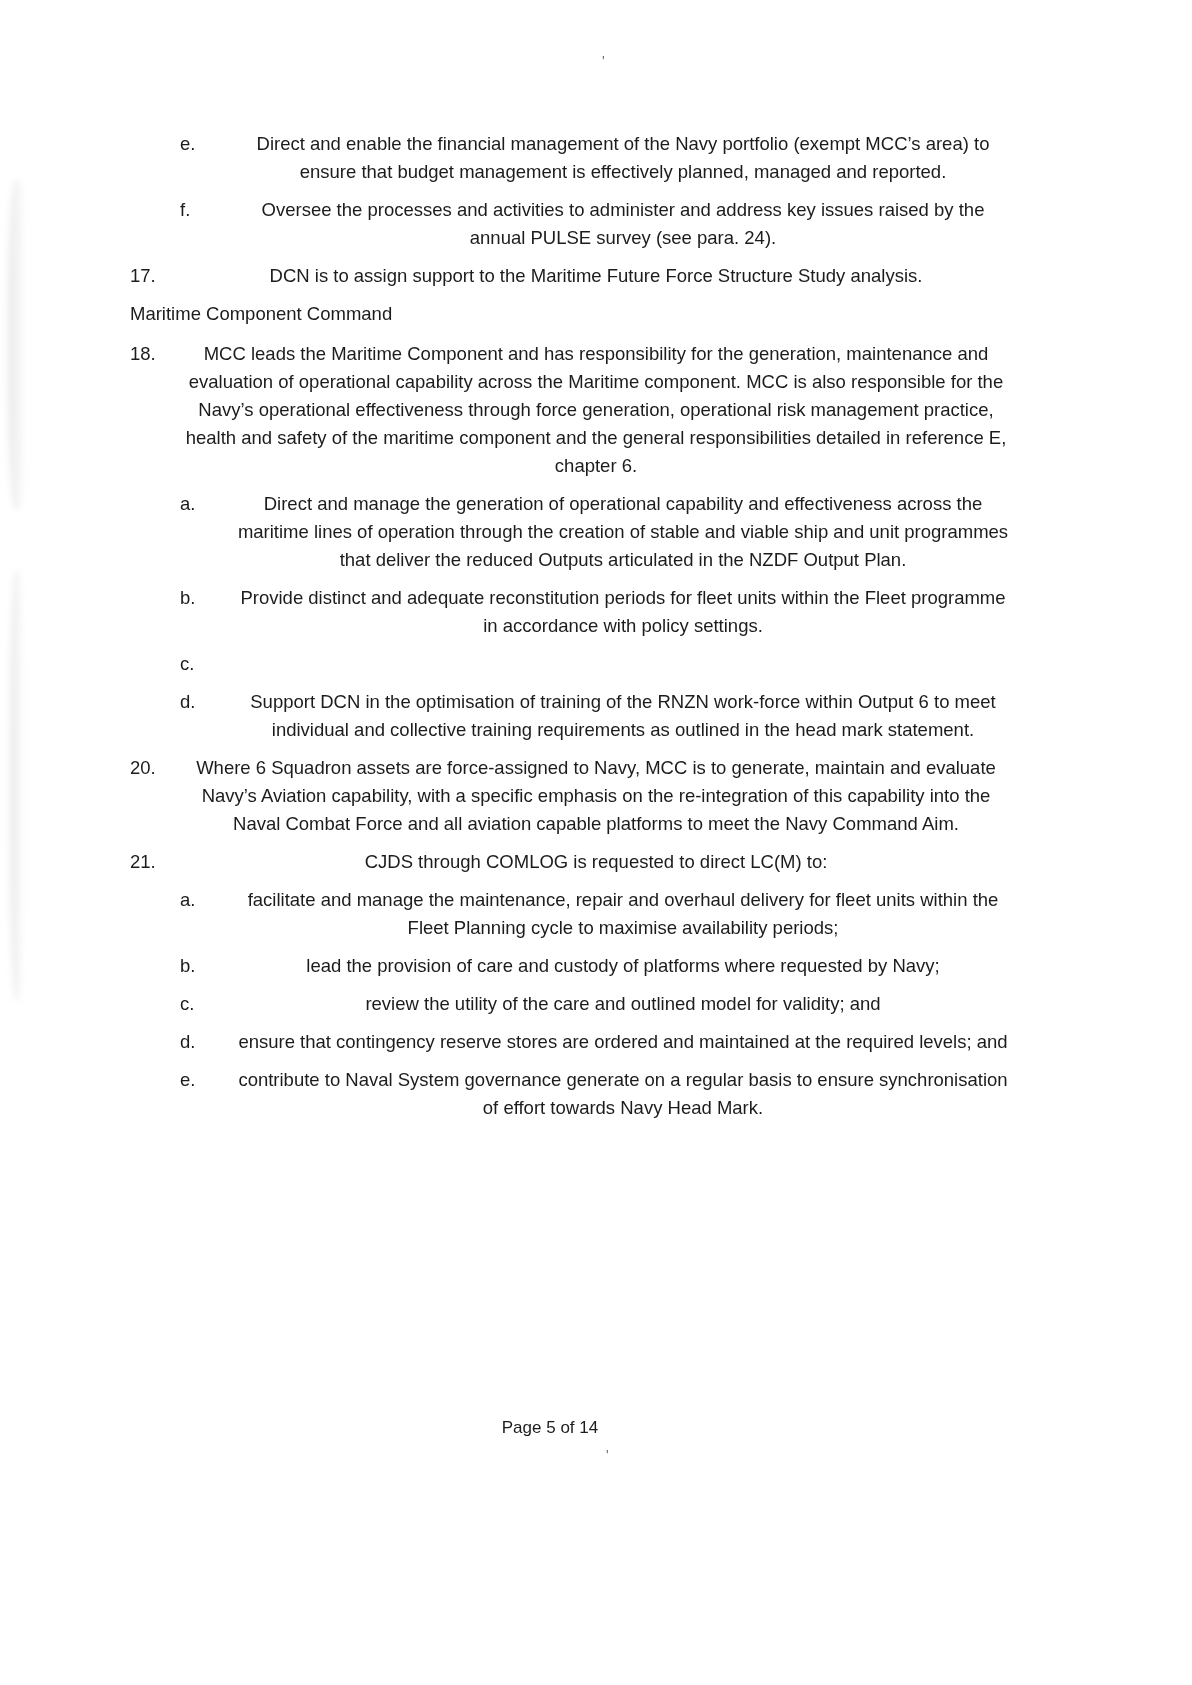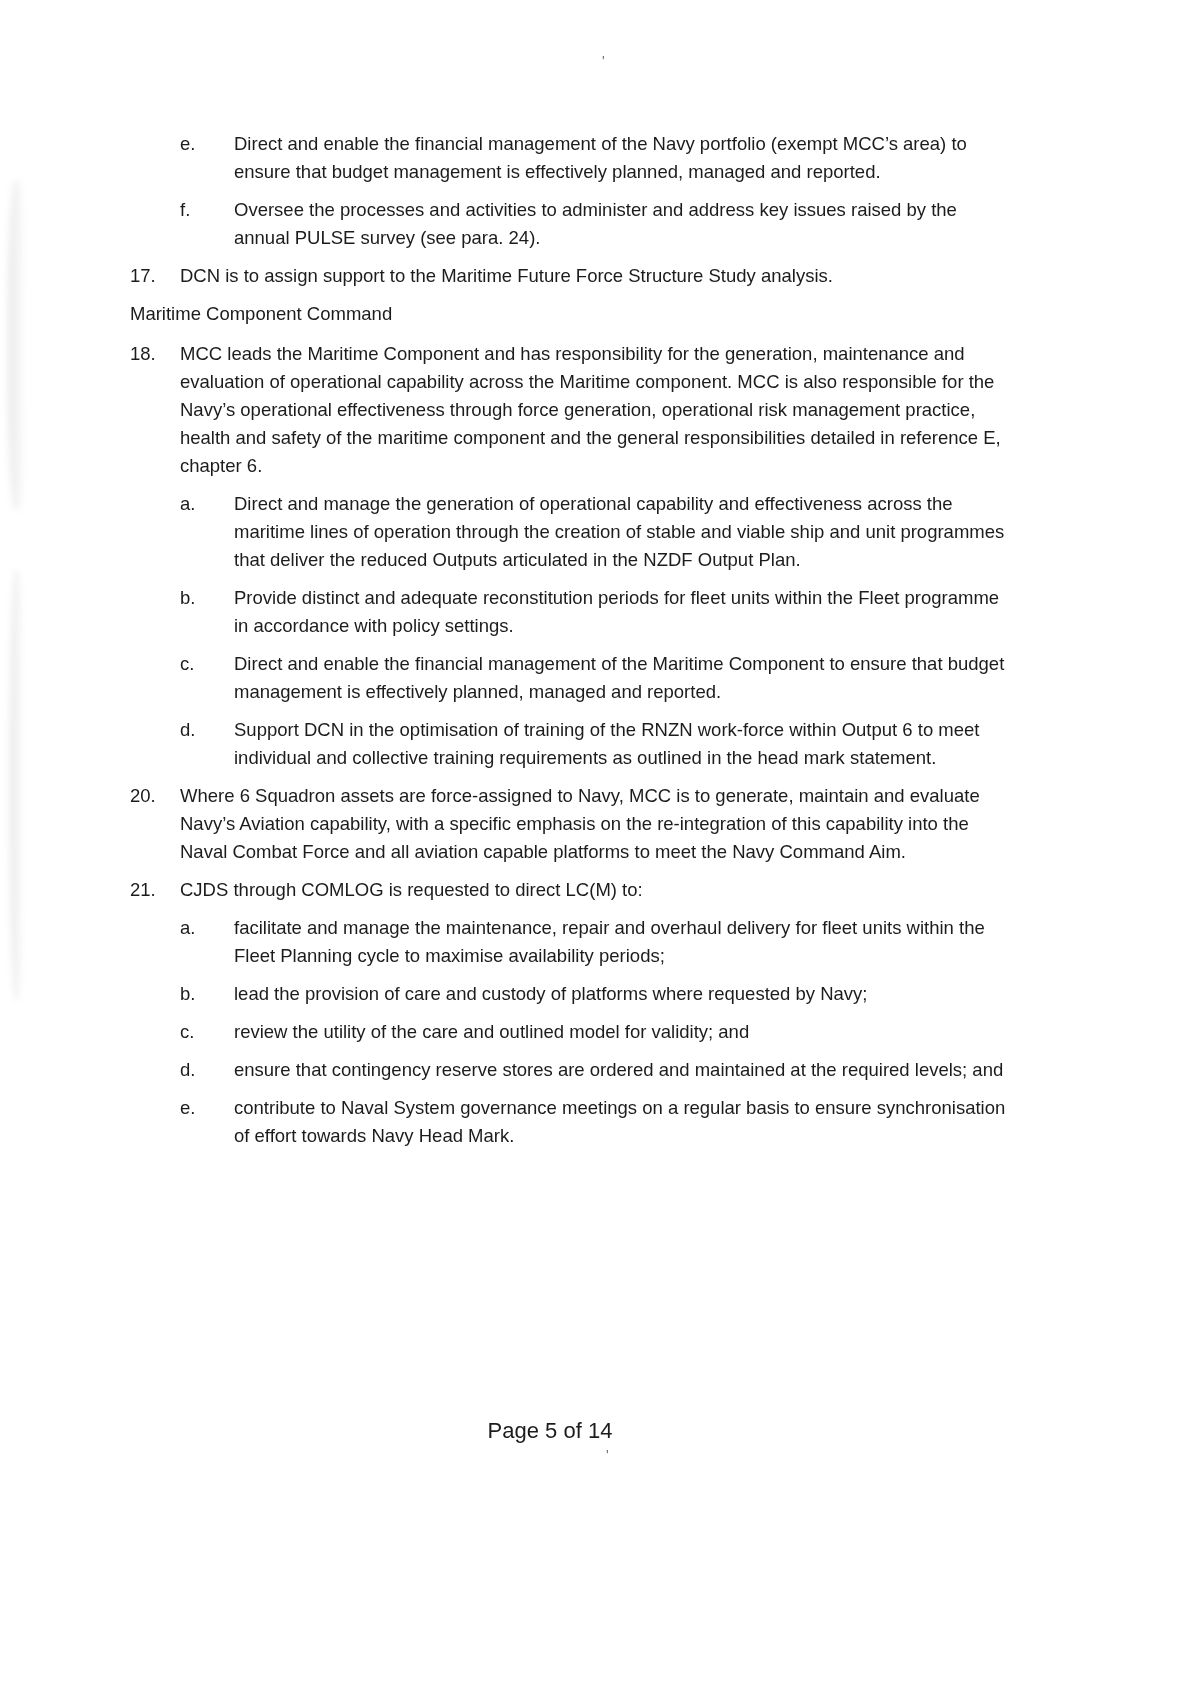--- a/index.html
+++ b/index.html
@@ -43,32 +43,32 @@
     line-height: 28px;
     text-align: left;
   }
   .item {
     display: flex;
     margin-bottom: 10px;
   }
   .item .label { flex: 0 0 50px; }
   .item.sub { padding-left: 50px; }
   .item.sub .label { flex: 0 0 54px; }
-  .item .text { flex: 1; }
+  .item .text { flex: 1; text-align: center; }
   .heading {
     font-weight: normal;
     margin: 4px 0 12px 0;
   }
   .footer {
     position: absolute;
     left: 0;
     top: 1418px;
     width: 1100px;
     text-align: center;
-    font-size: 22px;
+    font-size: 17px;
     color: #1c1c1c;
   }
 </style>
 </head>
 <body>
 
 <div class="sheet">
 
   <div class="scan-smudge smudge-1"></div>
   <div class="scan-smudge smudge-2"></div>
@@ -105,21 +105,20 @@
       <span class="text">Direct and manage the generation of operational capability and effectiveness across the maritime lines of operation through the creation of stable and viable ship and unit programmes that deliver the reduced Outputs articulated in the NZDF Output Plan.</span>
     </div>
 
     <div class="item sub">
       <span class="label">b.</span>
       <span class="text">Provide distinct and adequate reconstitution periods for fleet units within the Fleet programme in accordance with policy settings.</span>
     </div>
 
     <div class="item sub">
       <span class="label">c.</span>
-      <span class="text">Direct and enable the financial management of the Maritime Component to ensure that budget management is effectively planned, managed and reported.</span>
     </div>
 
     <div class="item sub">
       <span class="label">d.</span>
       <span class="text">Support DCN in the optimisation of training of the RNZN work-force within Output 6 to meet individual and collective training requirements as outlined in the head mark statement.</span>
     </div>
 
     <div class="item num">
       <span class="label">20.</span>
       <span class="text">Where 6 Squadron assets are force-assigned to Navy, MCC is to generate, maintain and evaluate Navy’s Aviation capability, with a specific emphasis on the re-integration of this capability into the Naval Combat Force and all aviation capable platforms to meet the Navy Command Aim.</span>
@@ -146,21 +145,21 @@
       <span class="text">review the utility of the care and outlined model for validity; and</span>
     </div>
 
     <div class="item sub">
       <span class="label">d.</span>
       <span class="text">ensure that contingency reserve stores are ordered and maintained at the required levels; and</span>
     </div>
 
     <div class="item sub">
       <span class="label">e.</span>
-      <span class="text">contribute to Naval System governance meetings on a regular basis to ensure synchronisation of effort towards Navy Head Mark.</span>
+      <span class="text">contribute to Naval System governance generate on a regular basis to ensure synchronisation of effort towards Navy Head Mark.</span>
     </div>
 
   </div>
 
   <div class="footer">Page 5 of 14</div>
 
   <span class="tick tick-bottom">'</span>
 
 </div>
 

